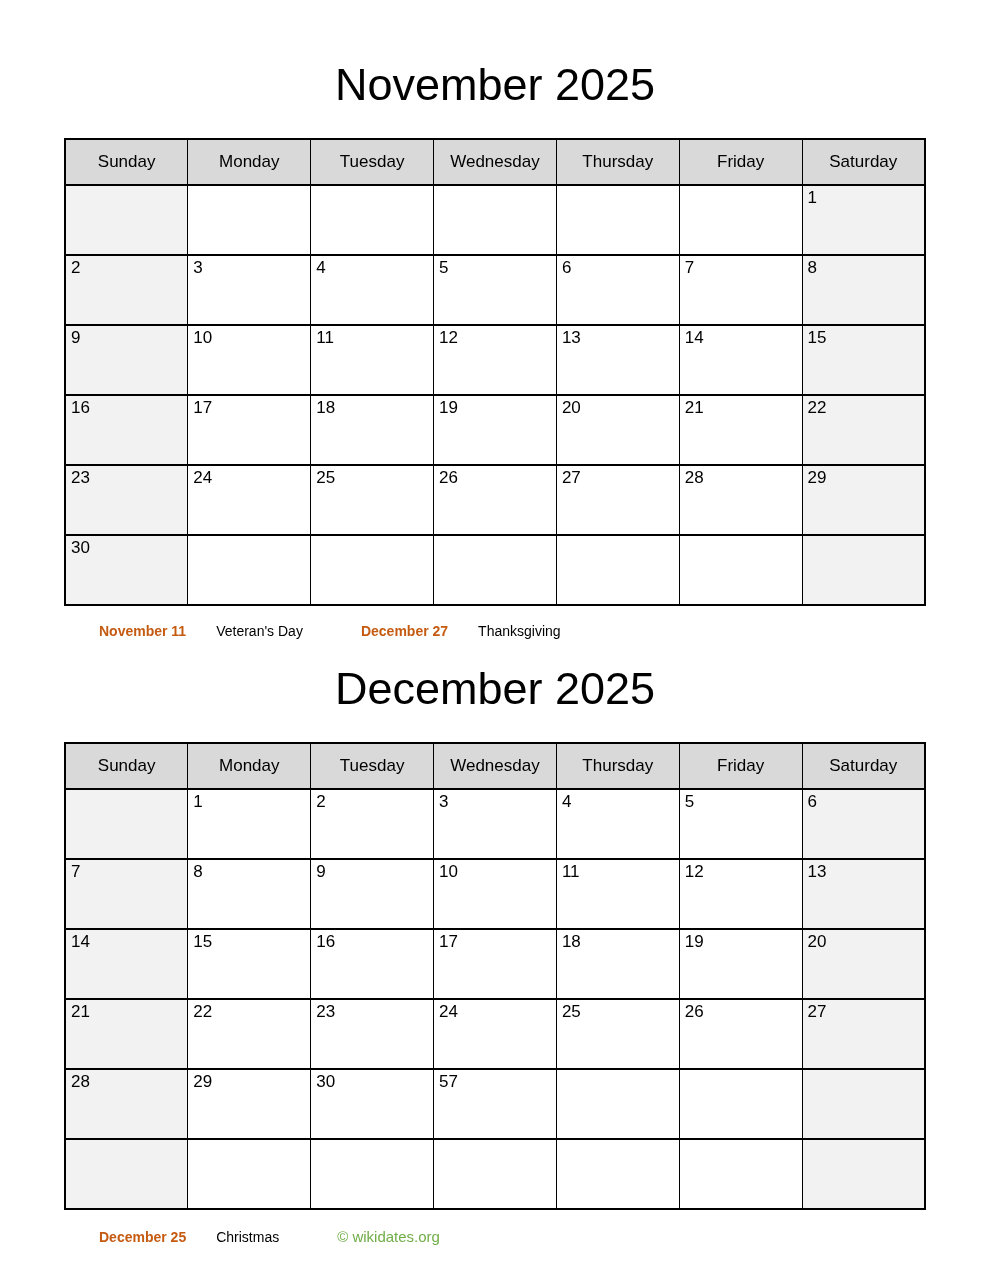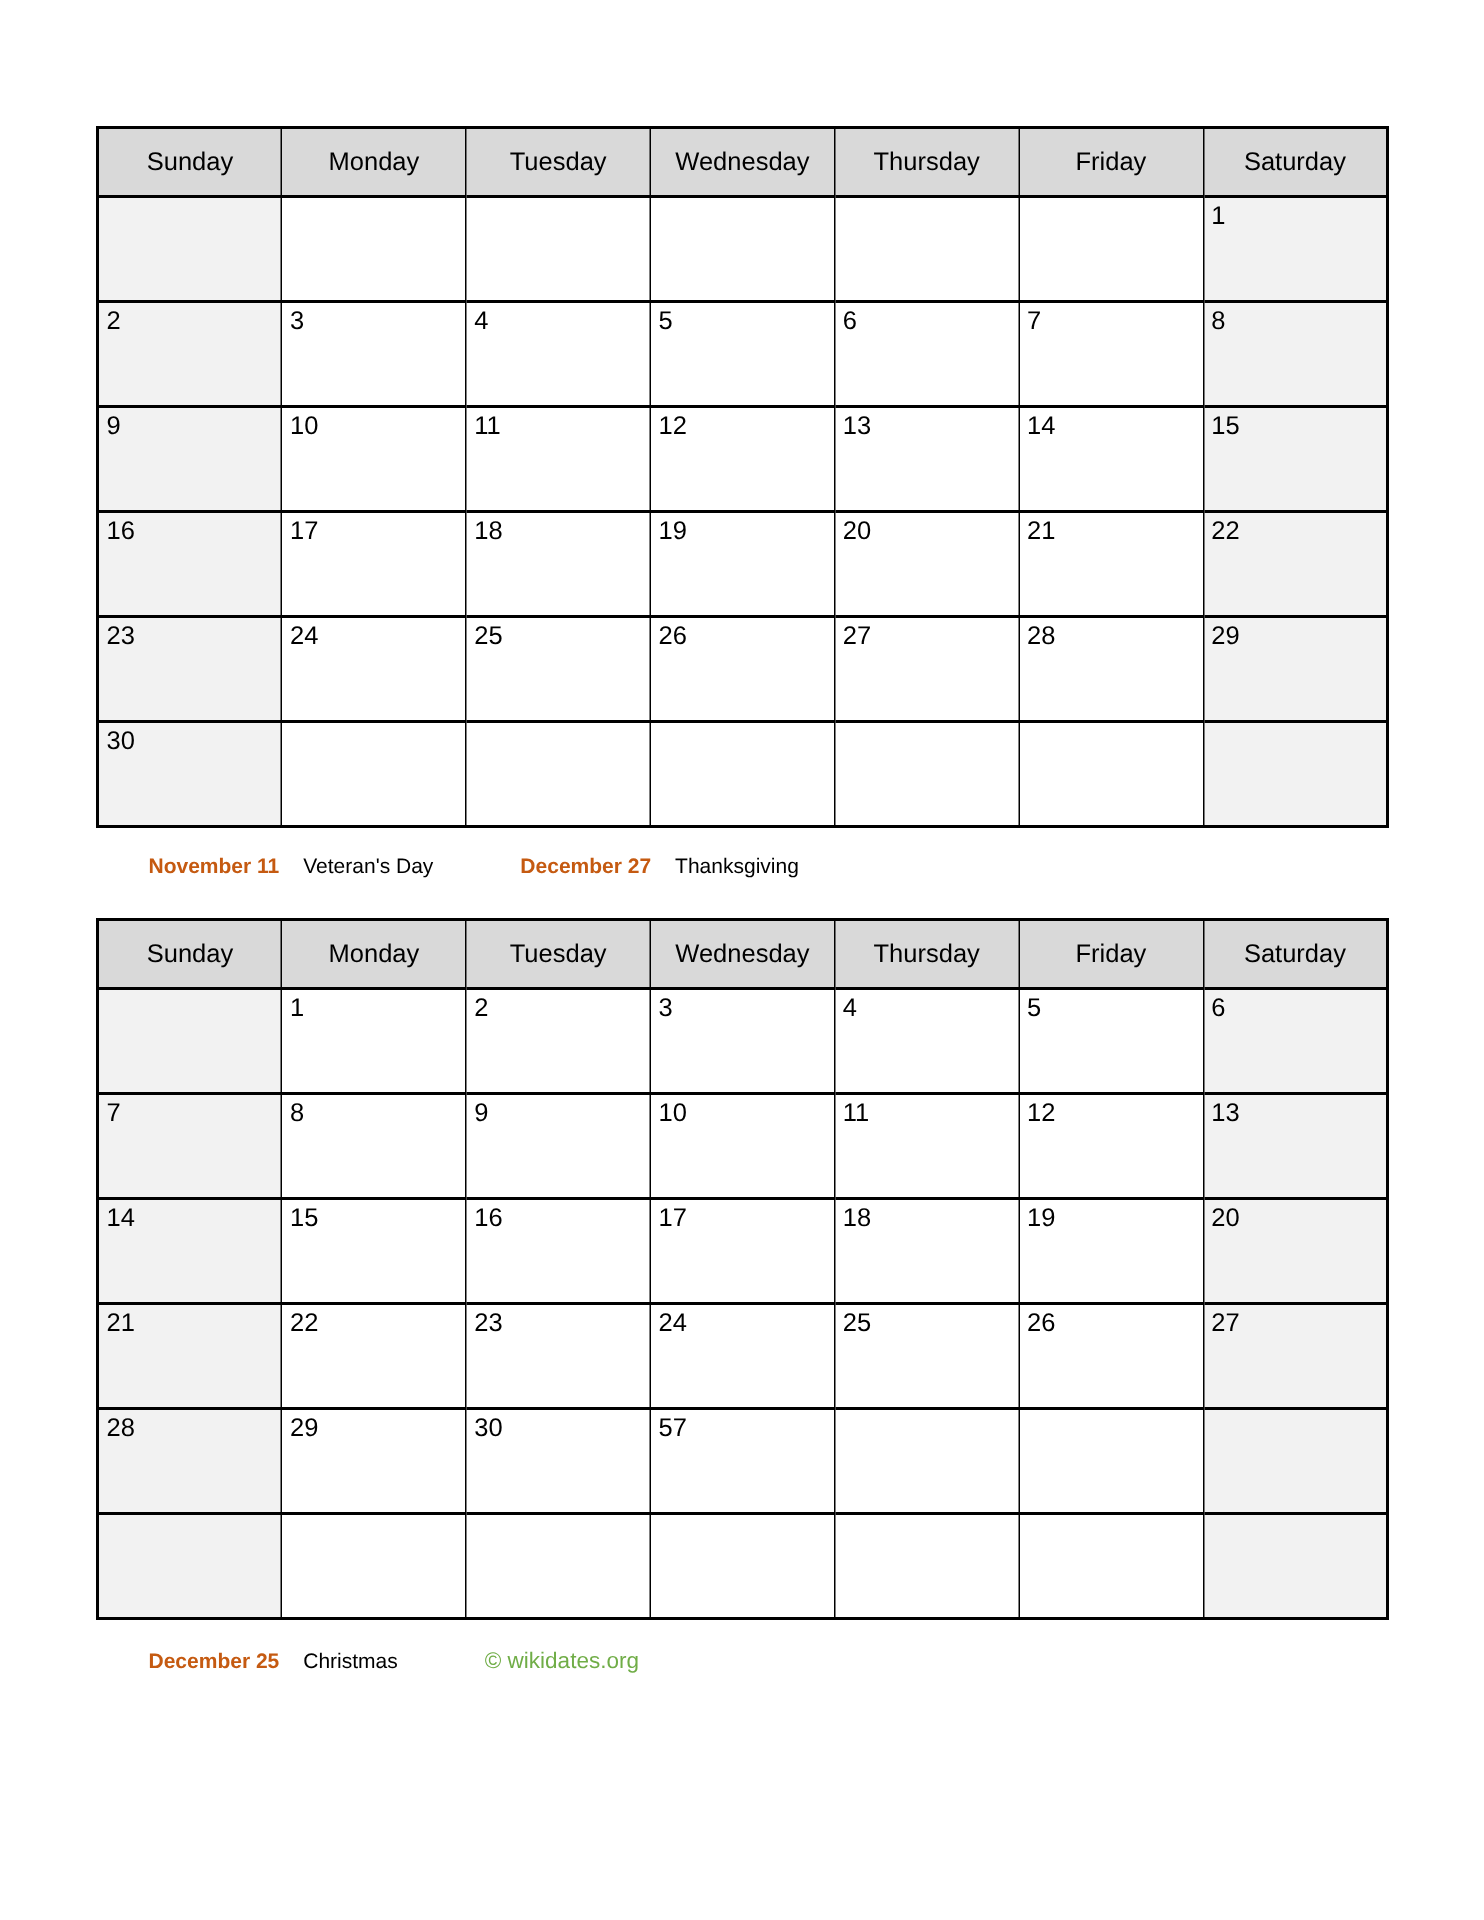--- a/index.html
+++ b/index.html
@@ -71,21 +71,21 @@
     line-height: 18px;
     min-height: 18px;
   }
   .holiday { margin-right: 58px; }
   .hdate {
     color: var(--holiday-date);
     font-weight: 700;
   }
   .hname {
     color: #000;
-    margin-left: 16px;
+    margin-left: 30px;
   }
   .month-december .month-title { margin-top: 22px; }
   .page-footer {
     margin-top: 18px;
     padding-left: 35px;
     display: flex;
     align-items: baseline;
   }
   .page-footer .holidays {
     margin: 0;
@@ -97,20 +97,21 @@
     text-decoration: none;
     cursor: pointer;
   }
 </style>
 </head>
 <body>
 
 <div class="page">
 
   <section class="month month-november">
+    <h1 class="month-title">November 2025</h1>
     <table class="calendar">
       <thead>
           <tr>
             <th>Sunday</th>
             <th>Monday</th>
             <th>Tuesday</th>
             <th>Wednesday</th>
             <th>Thursday</th>
             <th>Friday</th>
             <th>Saturday</th>
@@ -170,20 +171,21 @@
             <td></td>
             <td></td>
             <td class="weekend"></td>
           </tr>
         </tbody>
     </table>
     <div class="holidays"><span class="holiday"><span class="hdate">November 11</span><span class="hname">Veteran's Day</span></span><span class="holiday"><span class="hdate">December 27</span><span class="hname">Thanksgiving</span></span></div>
   </section>
 
   <section class="month month-december">
+    <h1 class="month-title">December 2025</h1>
     <table class="calendar">
       <thead>
           <tr>
             <th>Sunday</th>
             <th>Monday</th>
             <th>Tuesday</th>
             <th>Wednesday</th>
             <th>Thursday</th>
             <th>Friday</th>
             <th>Saturday</th>

